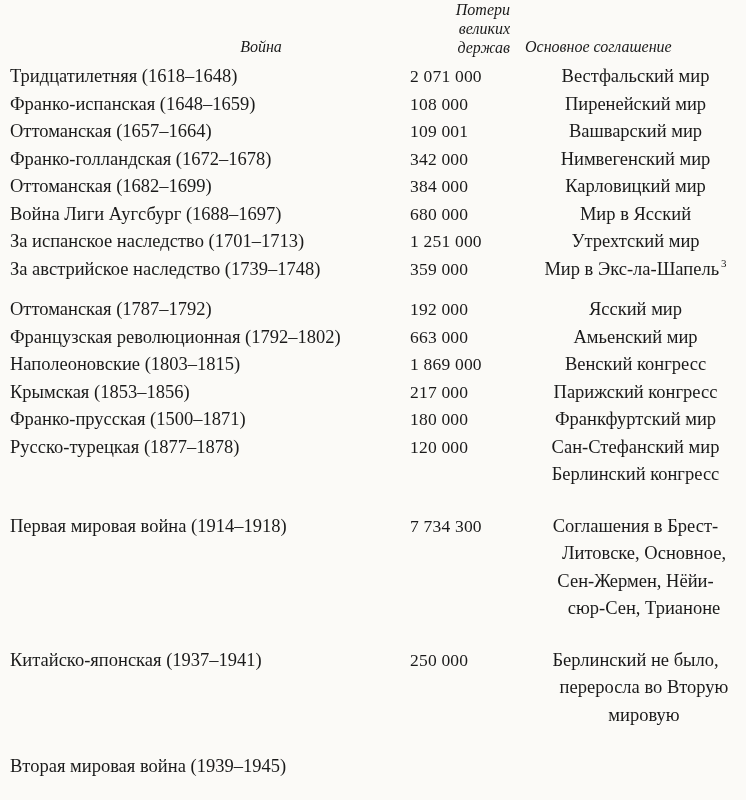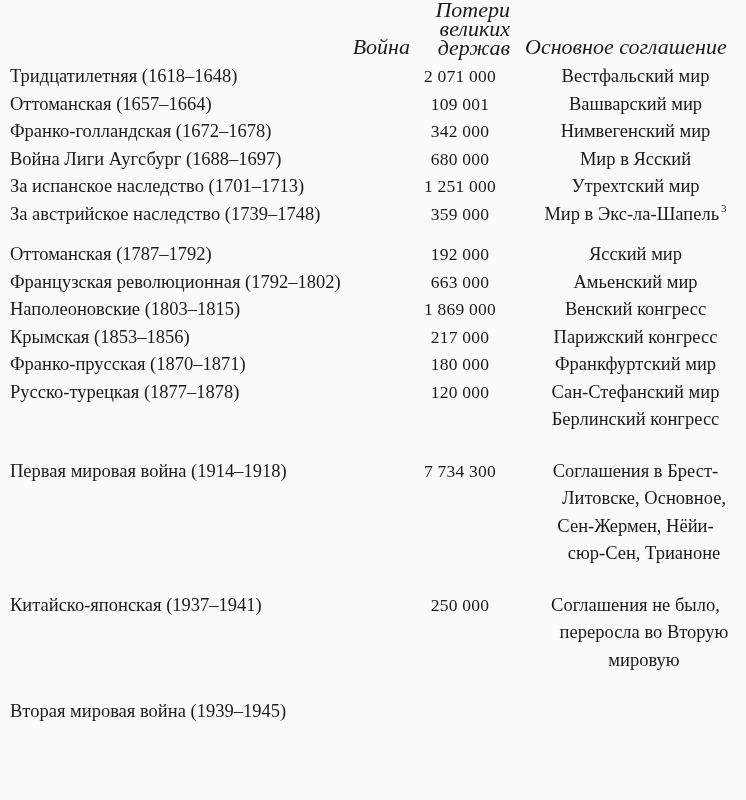--- a/index.html
+++ b/index.html
@@ -31,28 +31,28 @@
 
   
   col.c-war     { width: 410px; }
   col.c-losses  { width: 100px; }
   col.c-treaty  { width: 236px; }
 
   
   thead th {
     font-style: italic;
     font-weight: normal;
-    font-size: 22px;
+    font-size: 16px;
     line-height: 20px;
     padding: 0;
     vertical-align: bottom;
     color: #1a1a1a;
   }
   th.h-war {
-    text-align: right;
+    text-align: center;
     padding-left: 112px;
     padding-bottom: 6px;
   }
   th.h-losses {
     text-align: right;
     padding-right: 0px;
     padding-bottom: 6px;
     line-height: 19px;
   }
   th.h-treaty {
@@ -69,21 +69,21 @@
     font-size: 18.5px;
     line-height: 27.5px;
   }
   td.war {
     text-align: left;
     padding-left: 10px;
     white-space: nowrap;
     margin-left: 13px;
   }
   td.losses {
-    text-align: center;
+    text-align: left;
     padding-right: 0px;
     white-space: nowrap;
     font-size: 17.5px;
   }
   td.treaty {
     text-align: center;
     padding-left: 15px;
   }
 
   
@@ -133,34 +133,52 @@
         <tr>
           <td class="war">Тридцатилетняя (1618–1648)</td>
           <td class="losses"><span class="num">2 071 000</span></td>
           <td class="treaty">
             <span class="treaty-lines">
               <span class="tline">Вестфальский мир</span>
             </span>
           </td>
         </tr>
         <tr>
+          <td class="war">Франко-испанская (1648–1659)</td>
+          <td class="losses"><span class="num">108 000</span></td>
+          <td class="treaty">
+            <span class="treaty-lines">
+              <span class="tline">Пиренейский мир</span>
+            </span>
+          </td>
+        </tr>
+        <tr>
           <td class="war">Оттоманская (1657–1664)</td>
           <td class="losses"><span class="num">109 001</span></td>
           <td class="treaty">
             <span class="treaty-lines">
               <span class="tline">Вашварский мир</span>
             </span>
           </td>
         </tr>
         <tr>
           <td class="war">Франко-голландская (1672–1678)</td>
           <td class="losses"><span class="num">342 000</span></td>
           <td class="treaty">
             <span class="treaty-lines">
               <span class="tline">Нимвегенский мир</span>
+            </span>
+          </td>
+        </tr>
+        <tr>
+          <td class="war">Оттоманская (1682–1699)</td>
+          <td class="losses"><span class="num">384 000</span></td>
+          <td class="treaty">
+            <span class="treaty-lines">
+              <span class="tline">Карловицкий мир</span>
             </span>
           </td>
         </tr>
         <tr>
           <td class="war">Война Лиги Аугсбург (1688–1697)</td>
           <td class="losses"><span class="num">680 000</span></td>
           <td class="treaty">
             <span class="treaty-lines">
               <span class="tline">Мир в Ясский</span>
             </span>
@@ -214,21 +232,21 @@
         <tr>
           <td class="war">Крымская (1853–1856)</td>
           <td class="losses"><span class="num">217 000</span></td>
           <td class="treaty">
             <span class="treaty-lines">
               <span class="tline">Парижский конгресс</span>
             </span>
           </td>
         </tr>
         <tr>
-          <td class="war">Франко-прусская (1870–1871)</td>
+          <td class="war">Франко-прусская (1500–1871)</td>
           <td class="losses"><span class="num">180 000</span></td>
           <td class="treaty">
             <span class="treaty-lines">
               <span class="tline">Франкфуртский мир</span>
             </span>
           </td>
         </tr>
         <tr>
           <td class="war">Русско-турецкая (1877–1878)</td>
           <td class="losses"><span class="num">120 000</span></td>
@@ -249,21 +267,21 @@
               <span class="tline">Сен-Жермен, Нёйи-</span>
               <span class="tline indent">сюр-Сен, Трианоне</span>
             </span>
           </td>
         </tr>
         <tr class="gap-before">
           <td class="war">Китайско-японская (1937–1941)</td>
           <td class="losses"><span class="num">250 000</span></td>
           <td class="treaty">
             <span class="treaty-lines">
-              <span class="tline">Соглашения не было,</span>
+              <span class="tline">Берлинский не было,</span>
               <span class="tline indent">переросла во Вторую</span>
               <span class="tline indent">мировую</span>
             </span>
           </td>
         </tr>
         <tr class="gap-before">
           <td class="war">Вторая мировая война (1939–1945)</td>
           <td class="losses"></td>
           <td class="treaty"></td>
         </tr>

